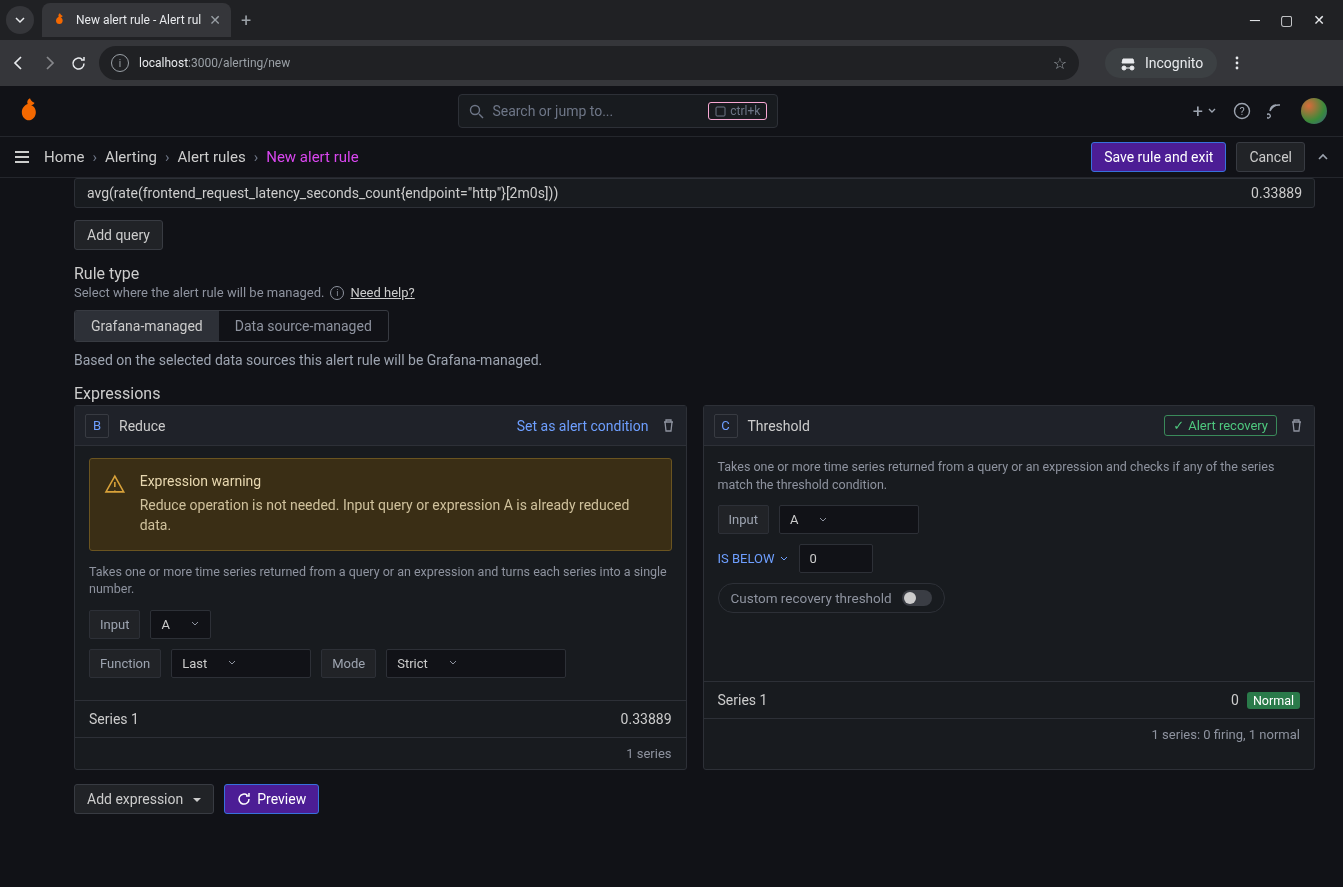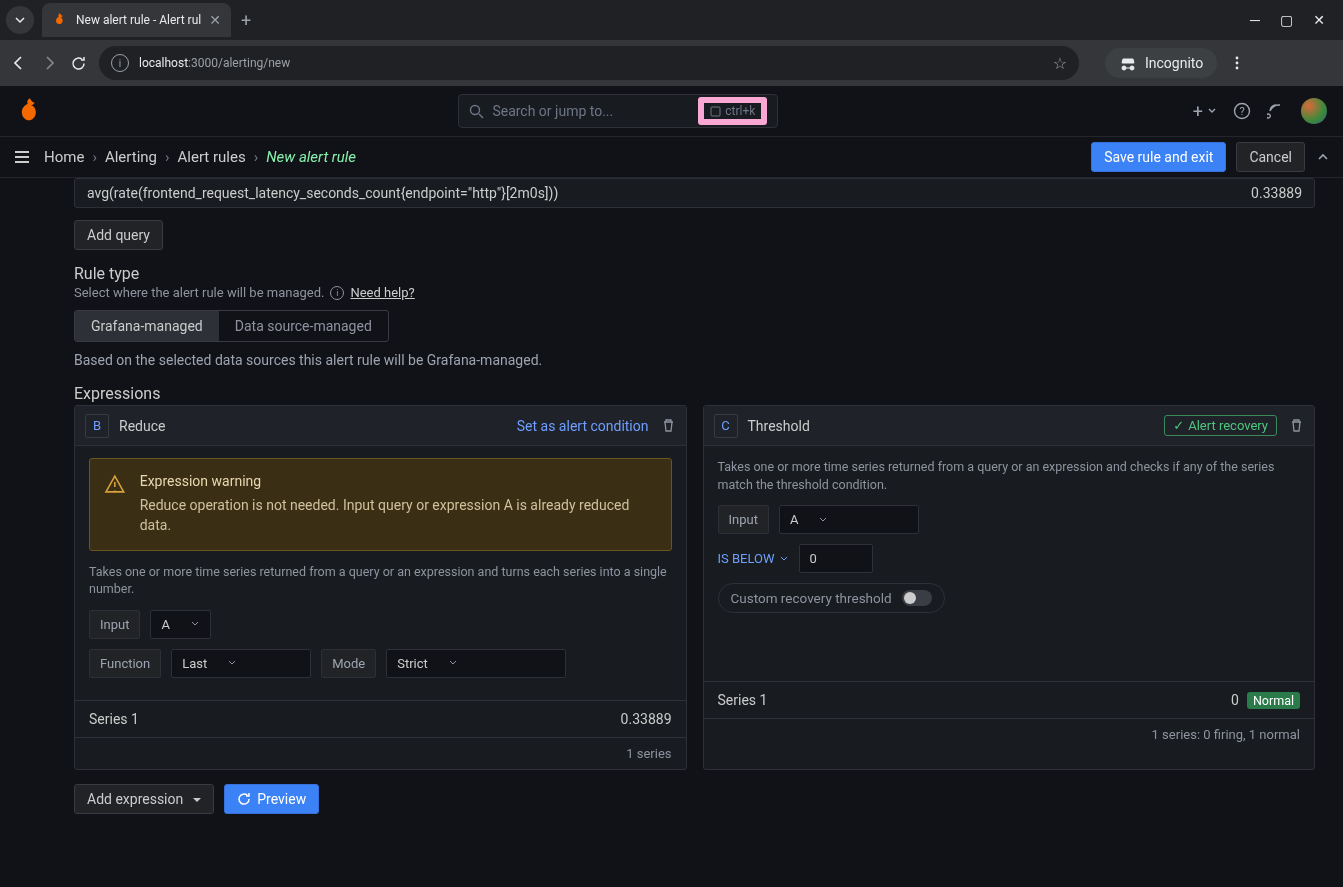--- a/index.html
+++ b/index.html
@@ -21,35 +21,35 @@
 .url-text { font-size:12px; color:#e8eaed; }
 .url-text .path { color:#9aa0a6; }
 .star { margin-left:auto; color:#9aa0a6; }
 .incognito-chip { background:#3c4043; border-radius:18px; padding:6px 14px; display:flex; align-items:center; gap:8px; color:#e8eaed; font-size:14px; margin-left:14px;}
 svg { display:block; }
 
 .app { background:#111217; height:801px; display:flex; flex-direction:column; }
 .app-header { height:50px; display:flex; align-items:center; padding:8px 16px; gap:12px; }
 .logo { width:28px; height:28px; }
 .search-box { margin:0 auto; width:320px; height:34px; background:#181b1f; border:1px solid #2d3037; border-radius:4px; display:flex; align-items:center; padding:0 10px; gap:8px; color:#6e7687; font-size:14px; }
-.search-kbd { margin-left:auto; border:6px solid #f9a8d4; border-radius:3px; padding:1px 6px; font-size:12px; display:flex; align-items:center; gap:4px;}
+.search-kbd { margin-left:auto; border:1px solid #f9a8d4; border-radius:3px; padding:1px 6px; font-size:12px; display:flex; align-items:center; gap:4px;}
 .hdr-right { display:flex; align-items:center; gap:16px; }
 .hdr-ico { color:#9da4b0; }
 .avatar { width:26px; height:26px; border-radius:50%; background:radial-gradient(circle at 30% 30%,#d96a3a,#3a8a3a 60%,#3a5a8a);}
 .add-dd { display:flex; align-items:center; gap:4px; }
 
 .subhdr { height:42px; border-top:1px solid #24262c; border-bottom:1px solid #24262c; display:flex; align-items:center; padding:0 12px; }
 .menu-btn { margin-right:12px; }
 .crumbs { display:flex; align-items:center; gap:8px; font-size:15px; }
 .crumbs a { color:#cccccc; text-decoration:none; }
 .crumb-sep { color:#6e7687; }
-.crumb-current { color:#86efac;font-style:italic; }
+.crumb-current { color:#d946ef; }
 .subhdr-right { margin-left:auto; display:flex; gap:10px; align-items:center; }
 .btn { border-radius:3px; padding:6px 12px; font-size:14px; border:1px solid #383b42; background:#212327; color:#cccccc; display:inline-flex; align-items:center; gap:6px;}
-.btn-primary { background:#3b82f6; color:#fff; border-color:#3871dc; }
+.btn-primary { background:#4c1d95; color:#fff; border-color:#3871dc; }
 .chev-ico { color:#9da4b0; }
 
 .page-scroll { flex:1; overflow:auto; position:relative; padding:0 0 30px 0;}
 .page-scroll::-webkit-scrollbar{width:14px;} .page-scroll::-webkit-scrollbar-track{background:#111217;} .page-scroll::-webkit-scrollbar-thumb{background:#3a3d44;border-radius:7px;}
 .page { padding:0 28px 0 74px; }
 
 .query-row { background:#181b1f; border:1px solid #2d3037; border-radius:3px; padding:6px 12px; display:flex; font-family:Menlo,Consolas,monospace; font-size:14px; color:#cccccc; margin-bottom:12px;}
 .query-val { margin-left:auto; }
 
 .sec-title { font-size:16px; color:#cccccc; margin:14px 0 2px; }

